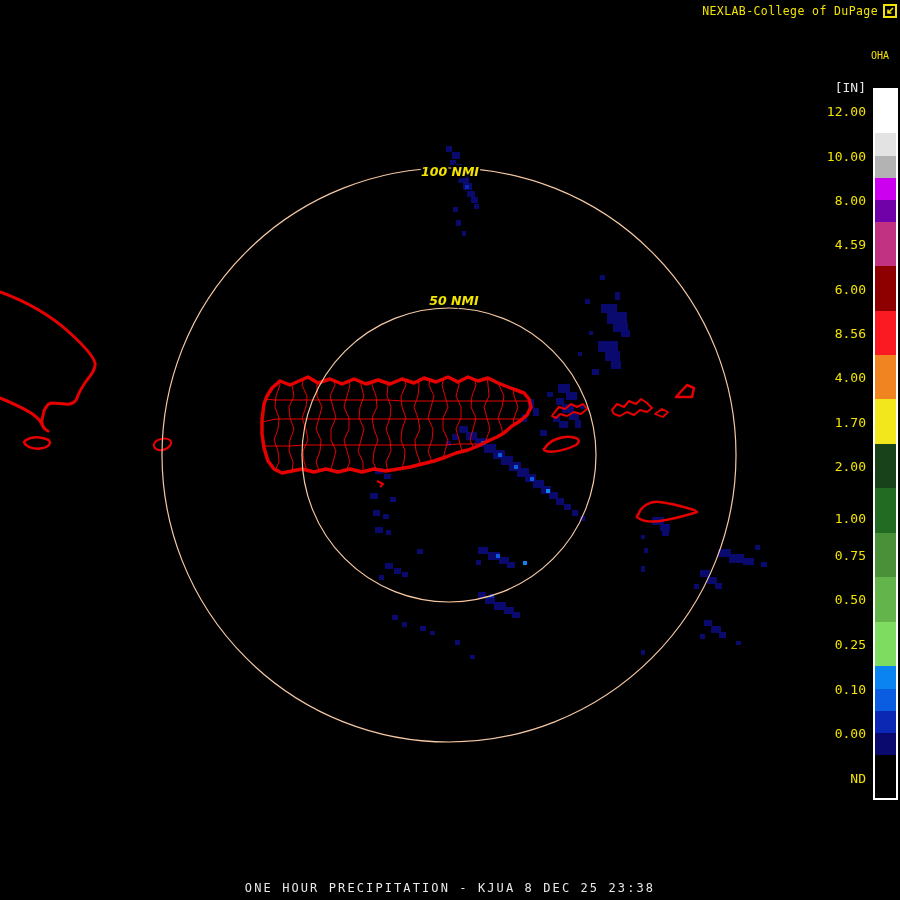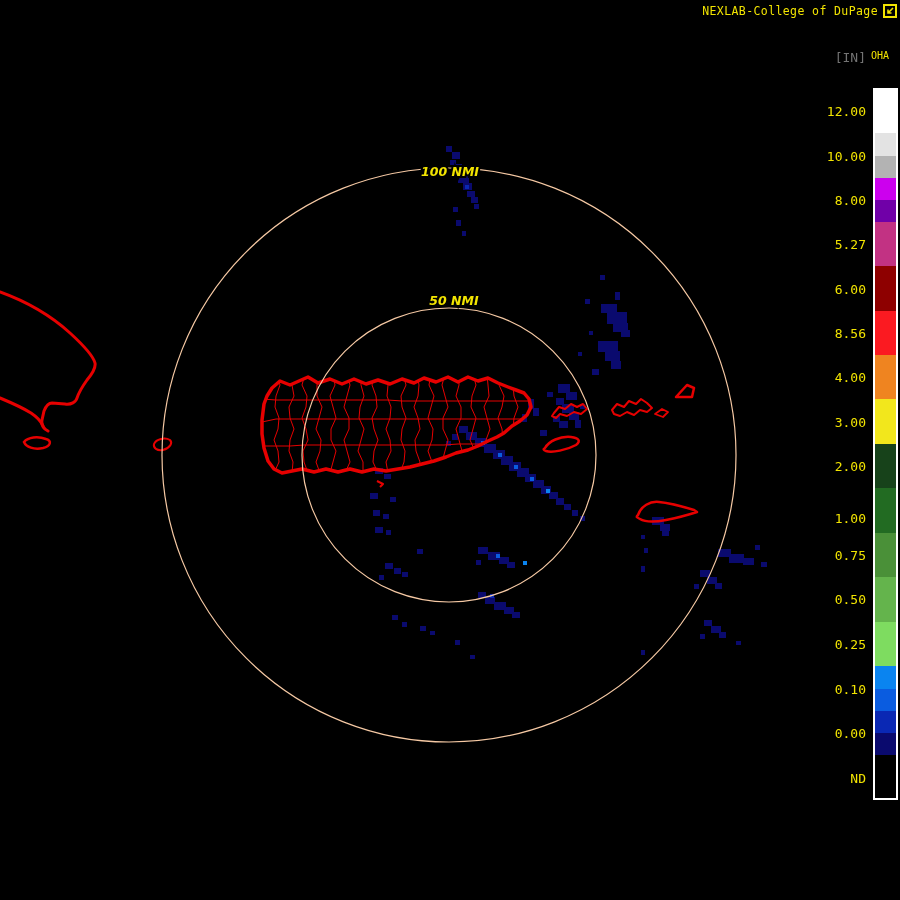--- a/index.html
+++ b/index.html
@@ -4,21 +4,21 @@
 <style>
   html,body{margin:0;padding:0;background:#000;}
   #screen{position:relative;width:900px;height:900px;background:#000;overflow:hidden;
           font-family:"DejaVu Sans Mono","Liberation Mono",monospace;}
   
   #header{position:absolute;top:4px;right:2px;display:flex;align-items:flex-start;gap:5px;}
   #brand{color:#f2e400;font-size:11.5px;letter-spacing:.4px;white-space:nowrap;}
   #hdr-icon{display:block;}
   
   #legend-title-1{position:absolute;top:50px;right:11px;color:#f2e400;font-size:10px;}
-  #legend-title-2{position:absolute;top:50px;right:34px;color:#737373;font-size:13px;}
+  #legend-title-2{position:absolute;top:80px;right:34px;color:#e5e5e5;font-size:13px;}
   #colorbar{position:absolute;left:873px;top:88px;width:21px;border:2px solid #fff;}
   .band{width:21px;}
   .tick{position:absolute;right:34px;color:#f2e400;font-size:13px;line-height:13px;
         text-align:center;white-space:pre;}
   
   #radar{position:absolute;left:0;top:0;}
   .ring-label{font-family:"DejaVu Sans","Liberation Sans",sans-serif;
               font-size:12.5px;font-style:italic;font-weight:bold;
               paint-order:stroke;stroke:#000;stroke-width:4px;}
   
@@ -231,28 +231,29 @@
       <div class="band" style="height: 23px; background: rgb(10, 132, 240);"></div>
       <div class="band" style="height: 22px; background: rgb(10, 92, 224);"></div>
       <div class="band" style="height: 22px; background: rgb(10, 40, 180);"></div>
       <div class="band" style="height: 22px; background: rgb(10, 10, 110);"></div>
       <div class="band" style="height: 43px; background: rgb(0, 0, 0);"></div>
     </div>
   <div id="ticks">
       <div class="tick" style="top: 105px;">12.00</div>
       <div class="tick" style="top: 150px;">10.00</div>
       <div class="tick" style="top: 194px;">8.00</div>
-      <div class="tick" style="top: 238px;">5.27</div>
+      <div class="tick" style="top: 238px;">4.59</div>
       <div class="tick" style="top: 283px;">6.00</div>
       <div class="tick" style="top: 327px;">8.56</div>
       <div class="tick" style="top: 371px;">4.00</div>
-      <div class="tick" style="top: 416px;">3.00</div>
+      <div class="tick" style="top: 416px;">1.70</div>
       <div class="tick" style="top: 460px;">2.00</div>
       <div class="tick" style="top: 505px; margin-top: 7px;">1.00</div>
       <div class="tick" style="top: 549px;">0.75</div>
       <div class="tick" style="top: 593px;">0.50</div>
       <div class="tick" style="top: 638px;">0.25</div>
       <div class="tick" style="top: 683px;">0.10</div>
       <div class="tick" style="top: 727px;">0.00</div>
       <div class="tick" style="top: 772px;">ND</div>
     </div>
 
+  <div id="footer">ONE HOUR PRECIPITATION - KJUA 8 DEC 25 23:38</div>
 </div>
 
 </body></html>

